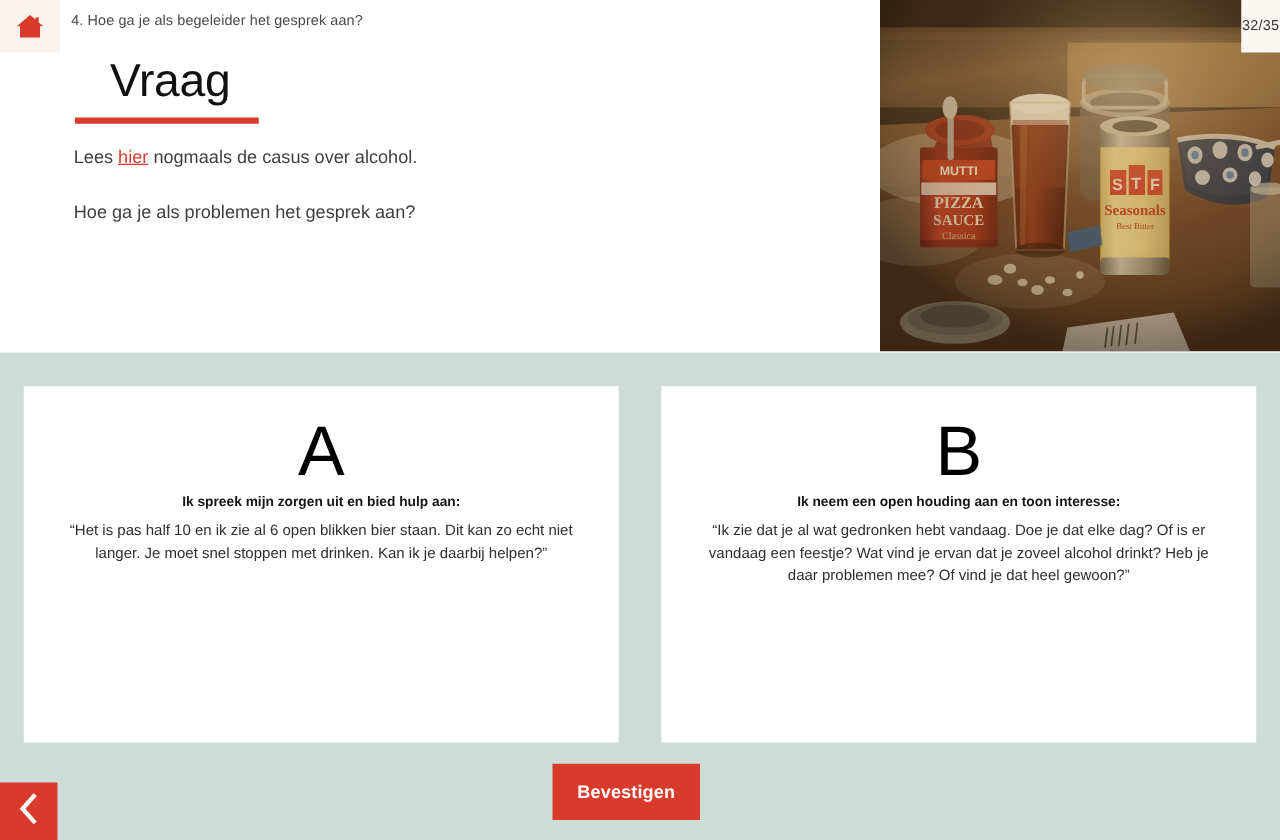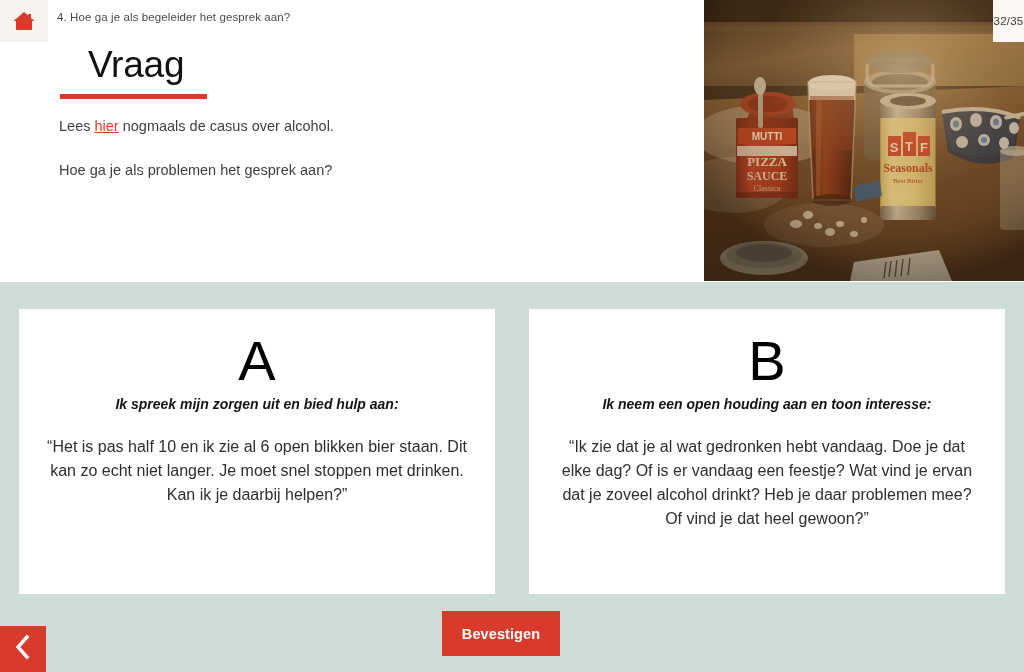--- a/index.html
+++ b/index.html
@@ -150,30 +150,29 @@
   .option-letter {
     font-size: 56px;
     font-weight: normal;
     color: #000000;
     line-height: 1;
     margin: 6px 0 6px 0;
     letter-spacing: 0;
   }
 
   .option-heading {
-    font-size: 14px;
+    font-size: 11px;
     font-weight: bold;
     color: #141414;
-    margin: 0 0 22px 0;
+    margin: 0 0 6px 0;
     line-height: 1.3;
-    font-style: italic;
   }
 
   .option-text {
-    font-size: 16px;
+    font-size: 12px;
     color: #2e2e2e;
     line-height: 1.5;
     margin: 0;
     padding: 0 6px;
   }
 
   
   .back-button {
     position: absolute;
     left: 0;

